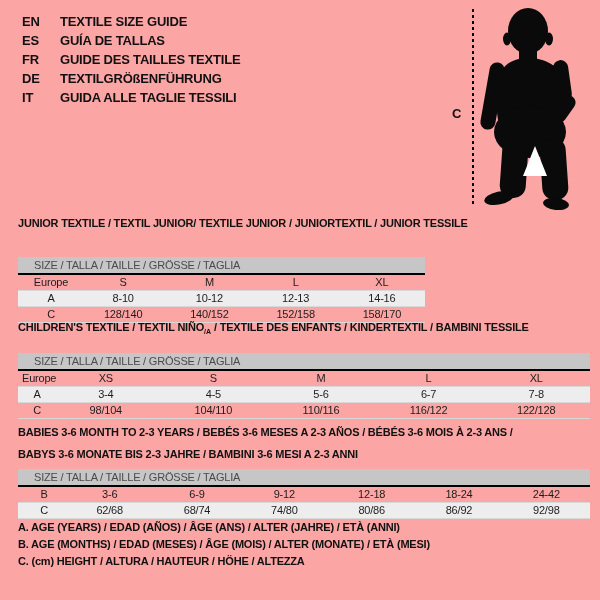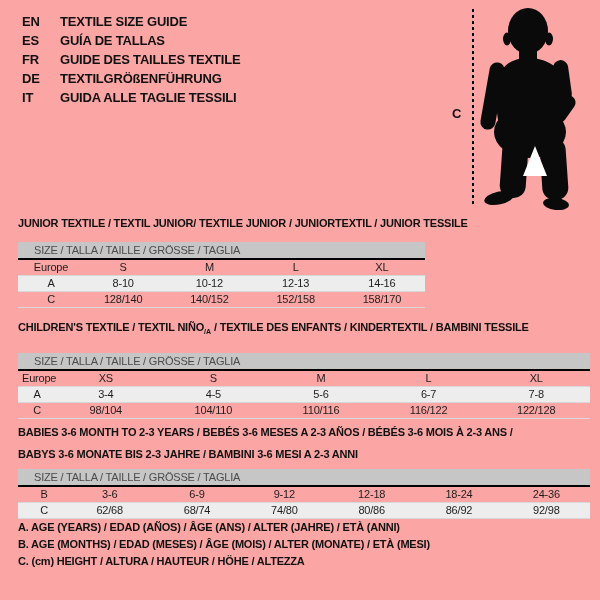--- a/index.html
+++ b/index.html
@@ -26,21 +26,21 @@
     background:repeating-linear-gradient(to bottom, var(--dark) 0 3px, transparent 3px 6px);
   }
   .figure-label{position:absolute;left:452px;top:106px;font-size:13px;font-weight:700;}
   .silhouette{position:absolute;left:479px;top:8px;width:113px;height:202px;}
   
   .size-section{position:absolute;left:18px;}
   .sec0{top:216px;width:407px;}
   .sec1{top:320px;width:572px;}
   .sec2{top:425px;width:572px;}
   .section-title{font-size:11px;font-weight:700;line-height:15px;white-space:nowrap;}
-  .sec0 .section-title{margin-bottom:11px;}
+  .sec0 .section-title{margin-bottom:26px;}
   .sec1 .section-title{margin-bottom:14px;}
   .sec2 .section-title{margin-bottom:7px;}
   .section-title .sub{font-size:7px;vertical-align:sub;letter-spacing:0;}
   .table-band{
     height:16px;line-height:16px;background:var(--band);color:var(--band-text);
     font-size:11px;font-weight:400;padding-left:16px;border-bottom:2px solid var(--dark);
     white-space:nowrap;
   }
   .t-row{
     display:flex;height:16px;line-height:15px;font-size:11px;font-weight:400;
@@ -161,21 +161,21 @@
       <div class="section-title"><span>BABYS 3-6 MONATE BIS 2-3 JAHRE / BAMBINI 3-6 MESI A 2-3 ANNI</span></div>
       <div class="table-band">SIZE / TALLA / TAILLE / GRÖSSE / TAGLIA</div>
       <div class="table-rows">
         <div class="t-row">
           <span class="t-label">B</span>
           <span class="t-cell">3-6</span>
           <span class="t-cell">6-9</span>
           <span class="t-cell">9-12</span>
           <span class="t-cell">12-18</span>
           <span class="t-cell">18-24</span>
-          <span class="t-cell">24-36</span>
+          <span class="t-cell">24-42</span>
         </div>
         <div class="t-row alt">
           <span class="t-label">C</span>
           <span class="t-cell">62/68</span>
           <span class="t-cell">68/74</span>
           <span class="t-cell">74/80</span>
           <span class="t-cell">80/86</span>
           <span class="t-cell">86/92</span>
           <span class="t-cell">92/98</span>
         </div>

